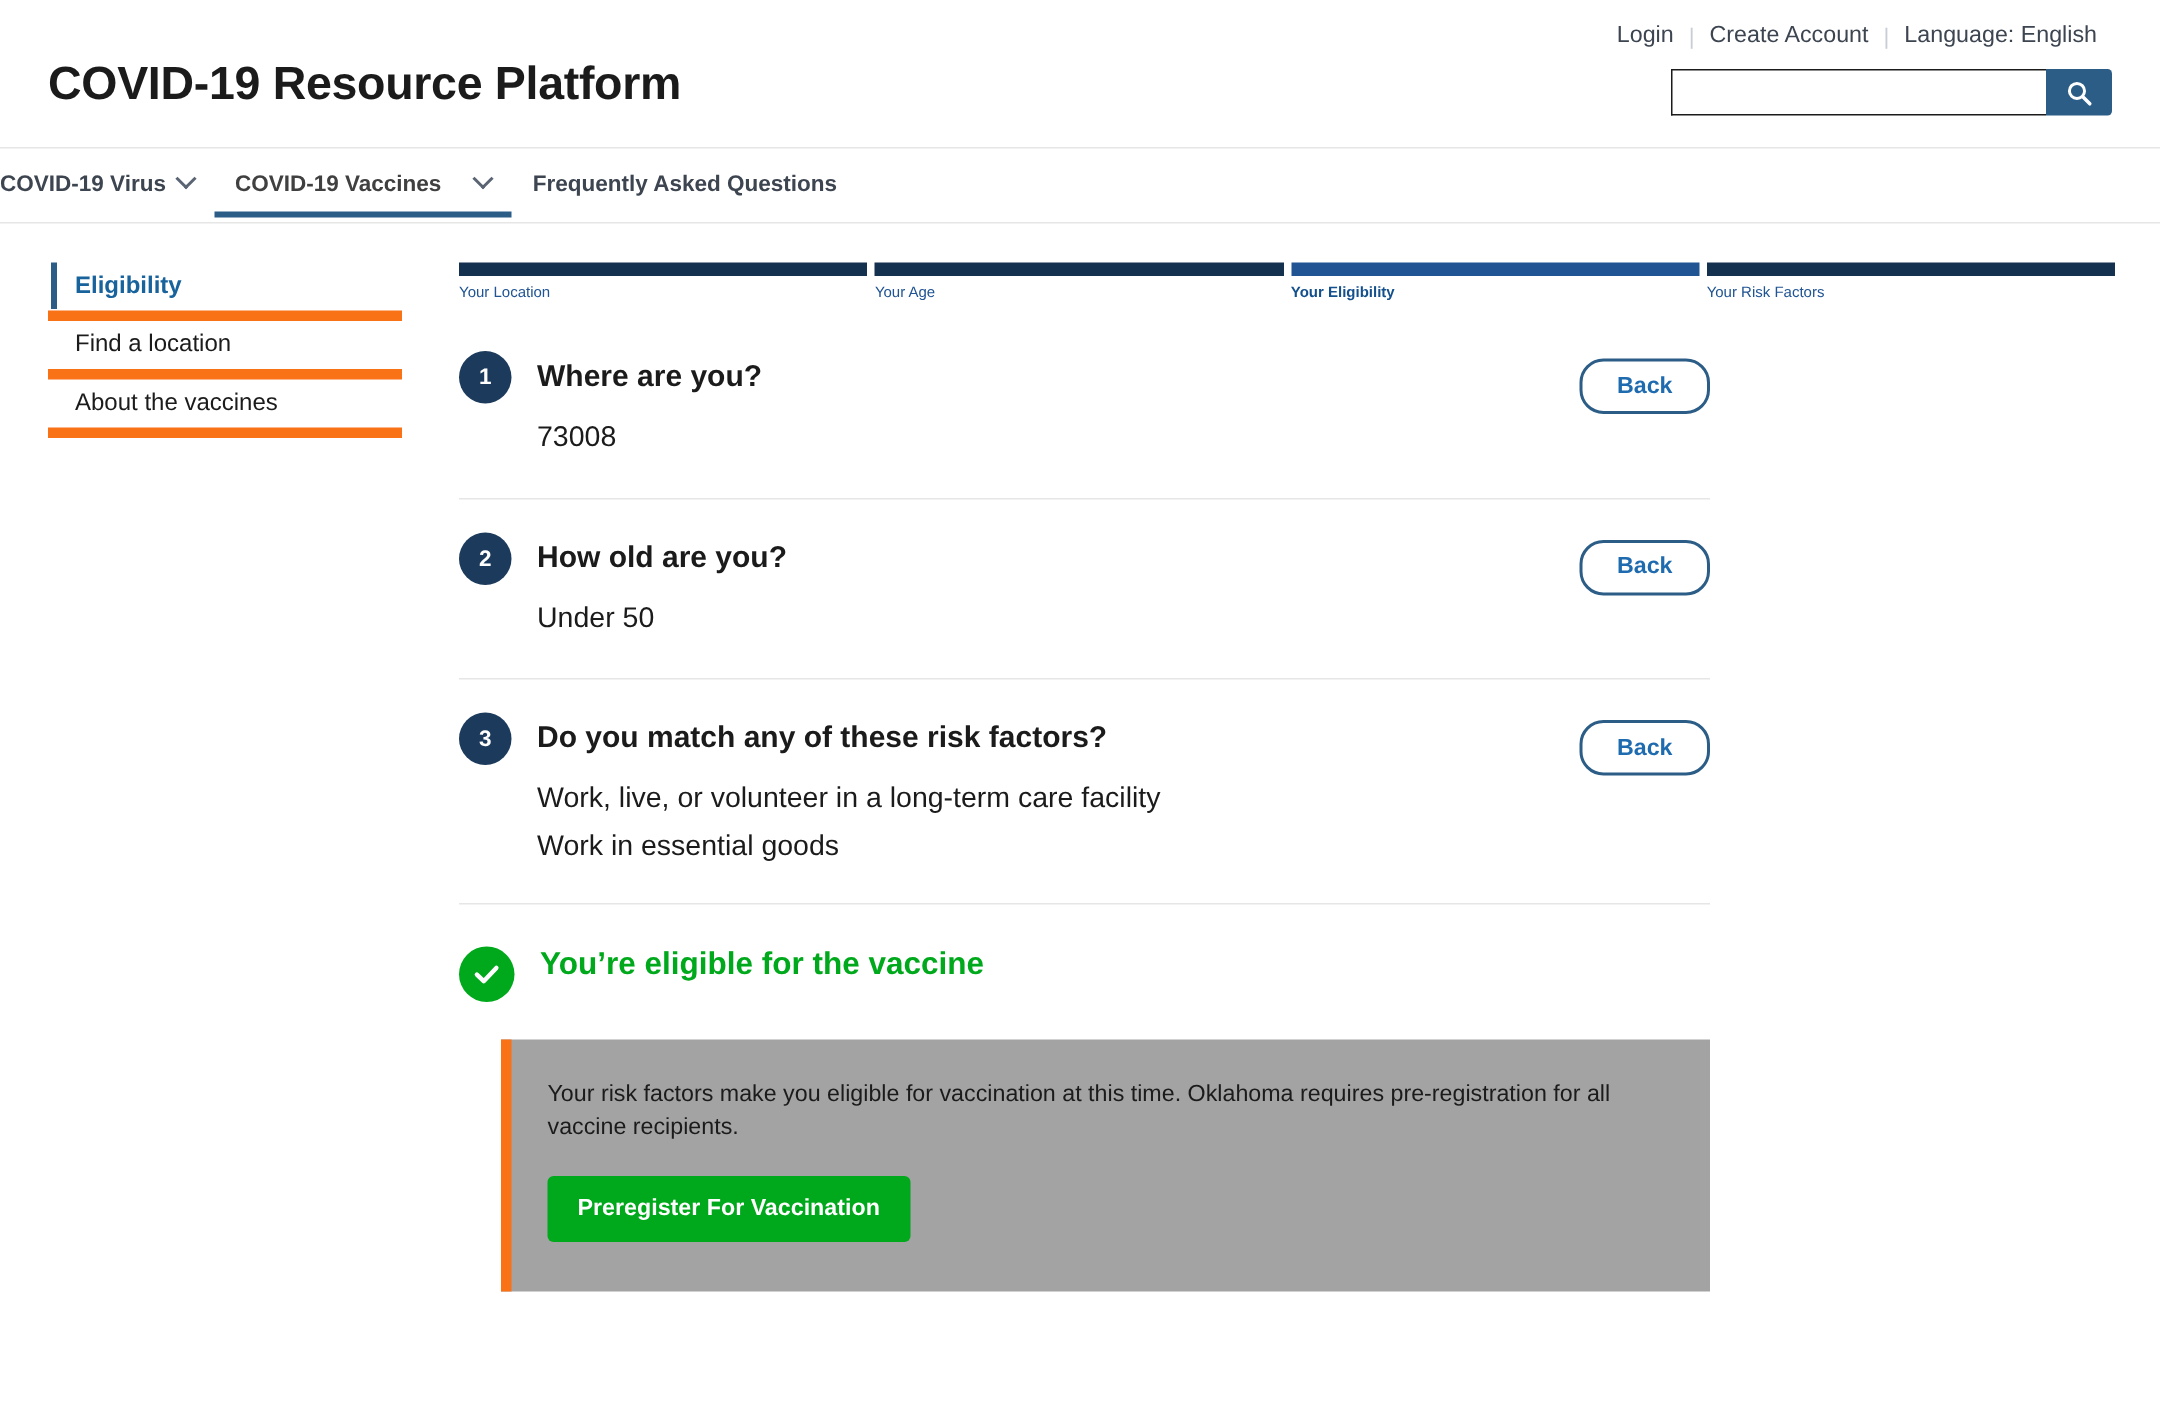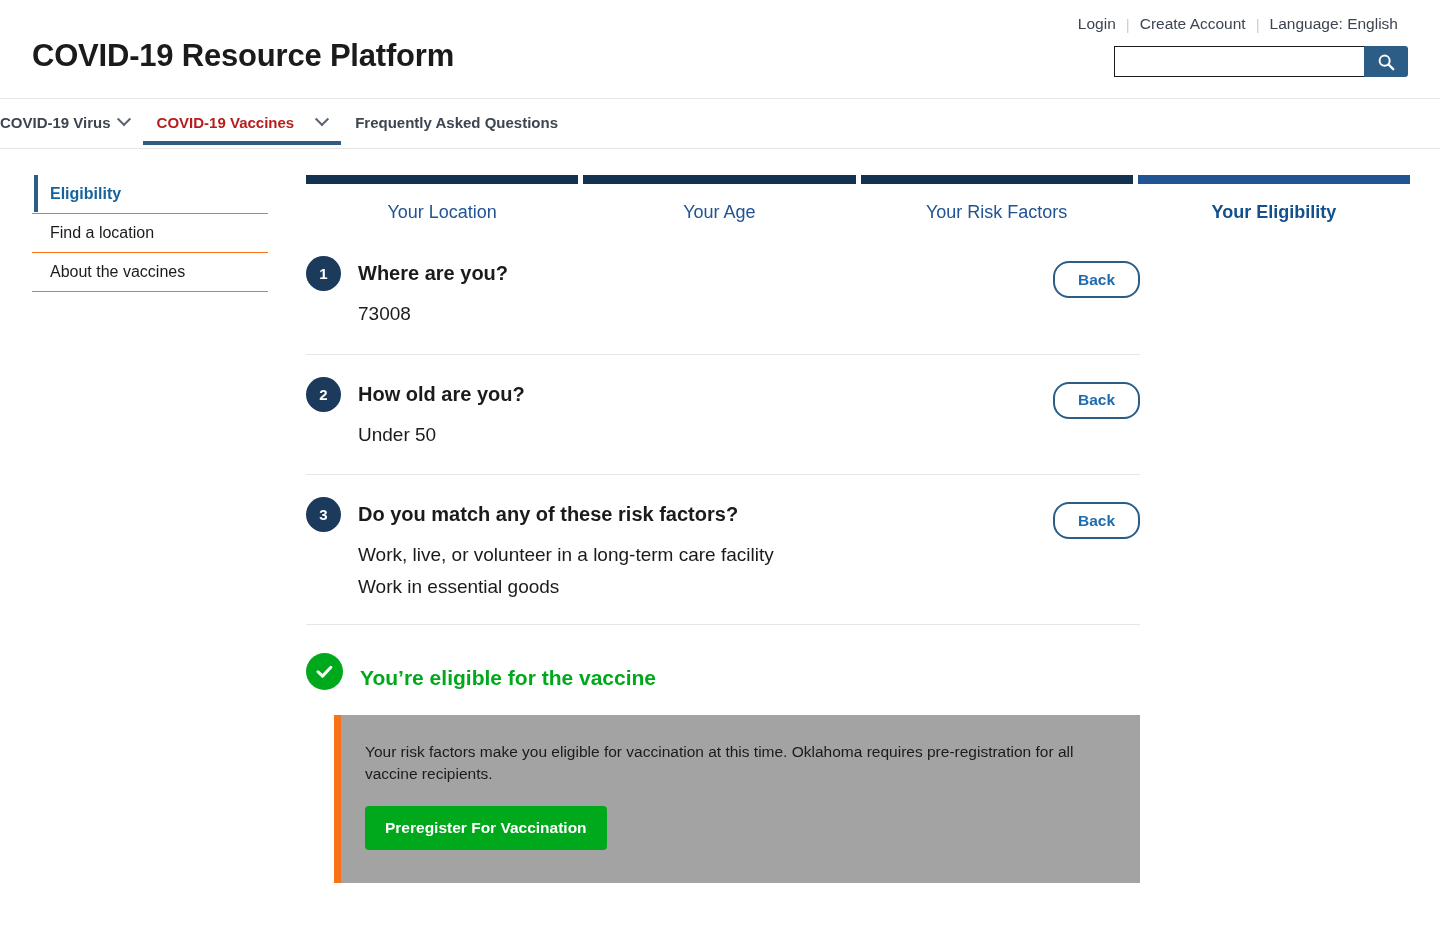--- a/index.html
+++ b/index.html
@@ -94,21 +94,21 @@
     gap: 8px;
     height: 46px;
     padding: 0 14px;
     font-size: 15px;
     font-weight: bold;
     color: #3d4551;
     cursor: pointer;
     white-space: nowrap;
   }
   .nav-item:first-child { margin-left: -14px; }
-  .nav-item.active { color: #b91c1c; gap: 23px; }
+  .nav-item.active { color: #404040; gap: 23px; }
   .nav-item.active::after {
     content: "";
     position: absolute;
     left: 0; right: 0; bottom: 0;
     height: 4px;
     background: #2b5d87;
   }
   .chev {
     width: 10px; height: 10px;
     display: inline-block;
@@ -121,21 +121,21 @@
   .page { display: flex; padding-top: 26px; }
   .sidebar { width: 236px; margin-left: 32px; flex: none; }
   .side-item {
     position: relative;
     height: 39px;
     display: flex;
     align-items: center;
     padding-left: 18px;
     font-size: 16px;
     color: #1b1b1b;
-    border-bottom: 1px solid #f97316;
+    border-bottom: 7px solid #f97316;
     cursor: pointer;
   }
   .side-item.active {
     font-weight: bold;
     color: #19639c;
   }
   .side-item.active::before {
     content: "";
     position: absolute;
     left: 2px; top: 0; bottom: 1px;
@@ -144,24 +144,23 @@
   }
 
   .main { margin-left: 38px; width: 1104px; }
 
   
   .stepper { display: flex; gap: 5px; width: 1104px; }
   .step { flex: 1; }
   .step .bar { height: 9px; background: #14314f; }
   .step.current .bar { background: #205493; }
   .step .label {
-    margin-top: 18px;
-    font-size: 18px;
+    margin-top: 6px;
+    font-size: 10px;
     color: #205493;
-    text-align: center;
   }
   .step.current .label { font-weight: bold; color: #14508c; }
 
   
   .q-list { width: 834px; margin-top: 33px; }
   .q-row {
     position: relative;
     border-bottom: 1px solid #e6e6e6;
     padding-bottom: 22px;
   }
@@ -204,21 +203,21 @@
     font-size: 15.5px;
     font-weight: bold;
     font-family: "Liberation Sans", sans-serif;
     cursor: pointer;
   }
 
   
   .result {
     margin-top: 28px;
     display: flex;
-    align-items: flex-end;
+    align-items: flex-start;
     gap: 17px;
   }
   .check-circle {
     width: 37px; height: 37px;
     border-radius: 50%;
     background: #00a91c;
     display: flex;
     align-items: center;
     justify-content: center;
     flex: none;
@@ -315,27 +314,27 @@
 
     <div class="stepper">
       <div class="step">
         <div class="bar"></div>
         <div class="label">Your Location</div>
       </div>
       <div class="step">
         <div class="bar"></div>
         <div class="label">Your Age</div>
       </div>
+      <div class="step current">
+        <div class="bar"></div>
+        <div class="label">Your Eligibility</div>
+      </div>
       <div class="step">
         <div class="bar"></div>
         <div class="label">Your Risk Factors</div>
-      </div>
-      <div class="step current">
-        <div class="bar"></div>
-        <div class="label">Your Eligibility</div>
       </div>
     </div>
 
     <div class="q-list">
 
       <div class="q-row" style="padding-bottom:26px;">
         <div class="q-head">
           <div class="q-num">1</div>
           <div class="q-title">Where are you?</div>
         </div>

